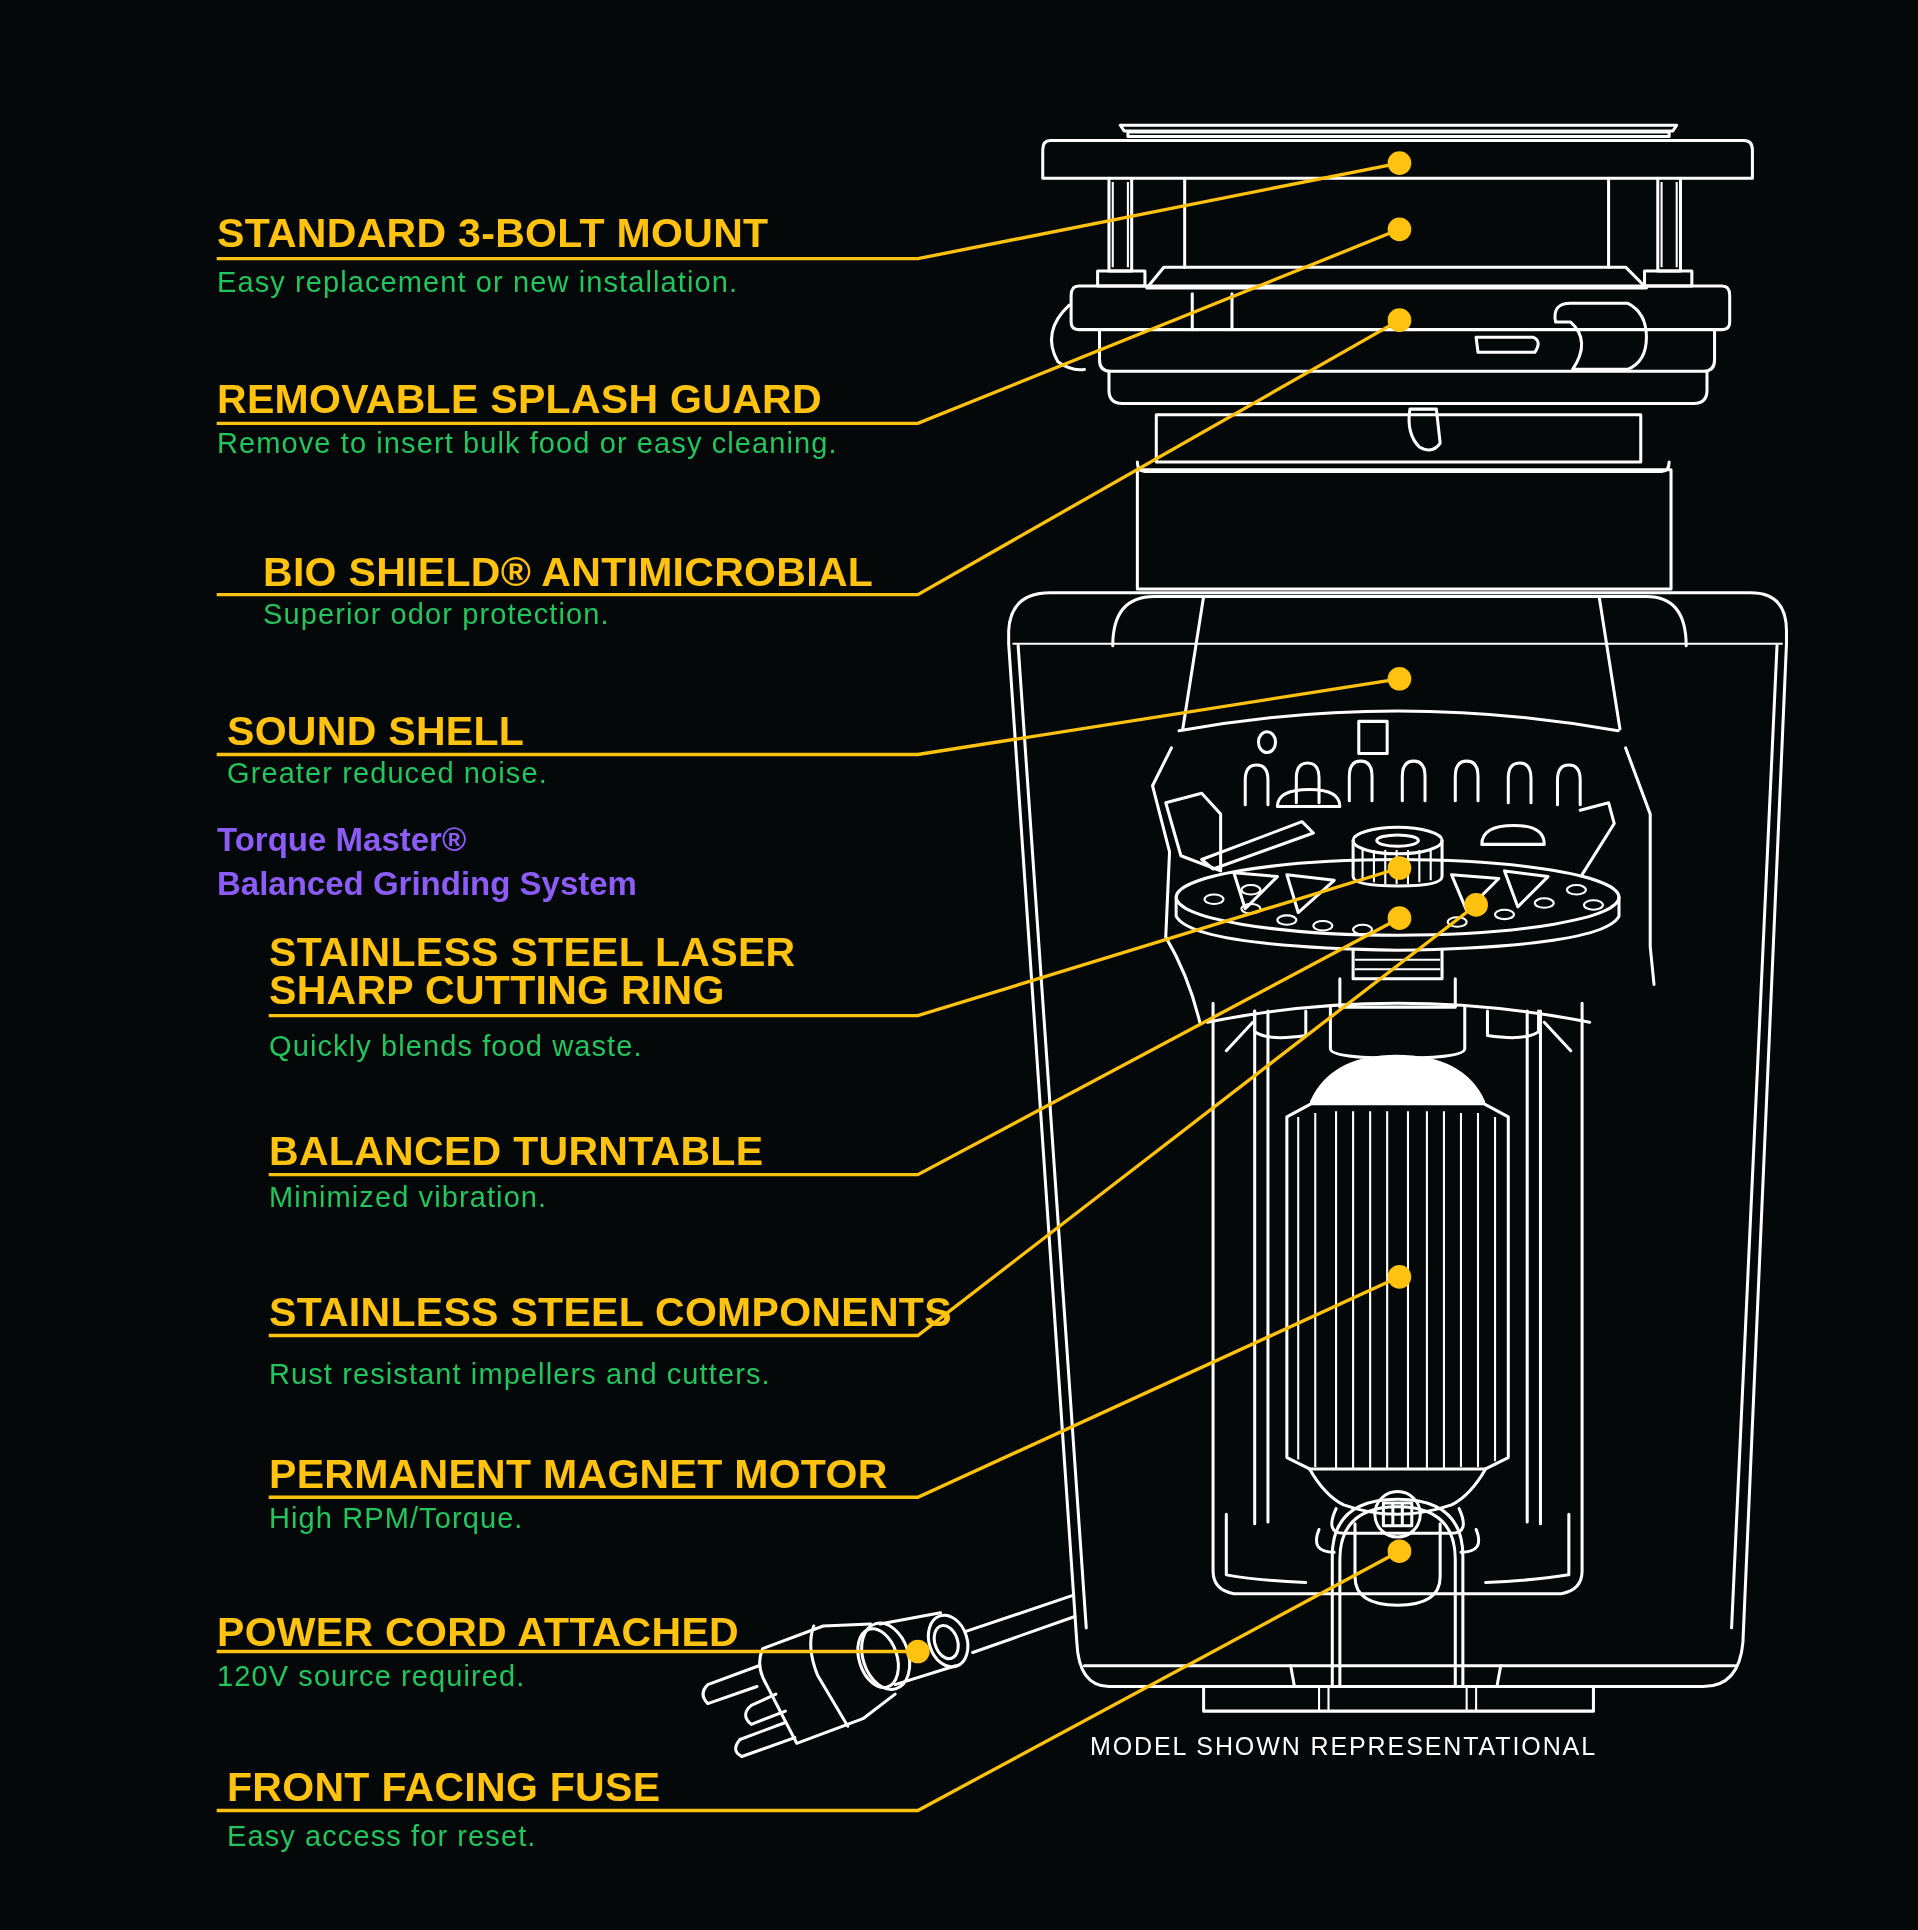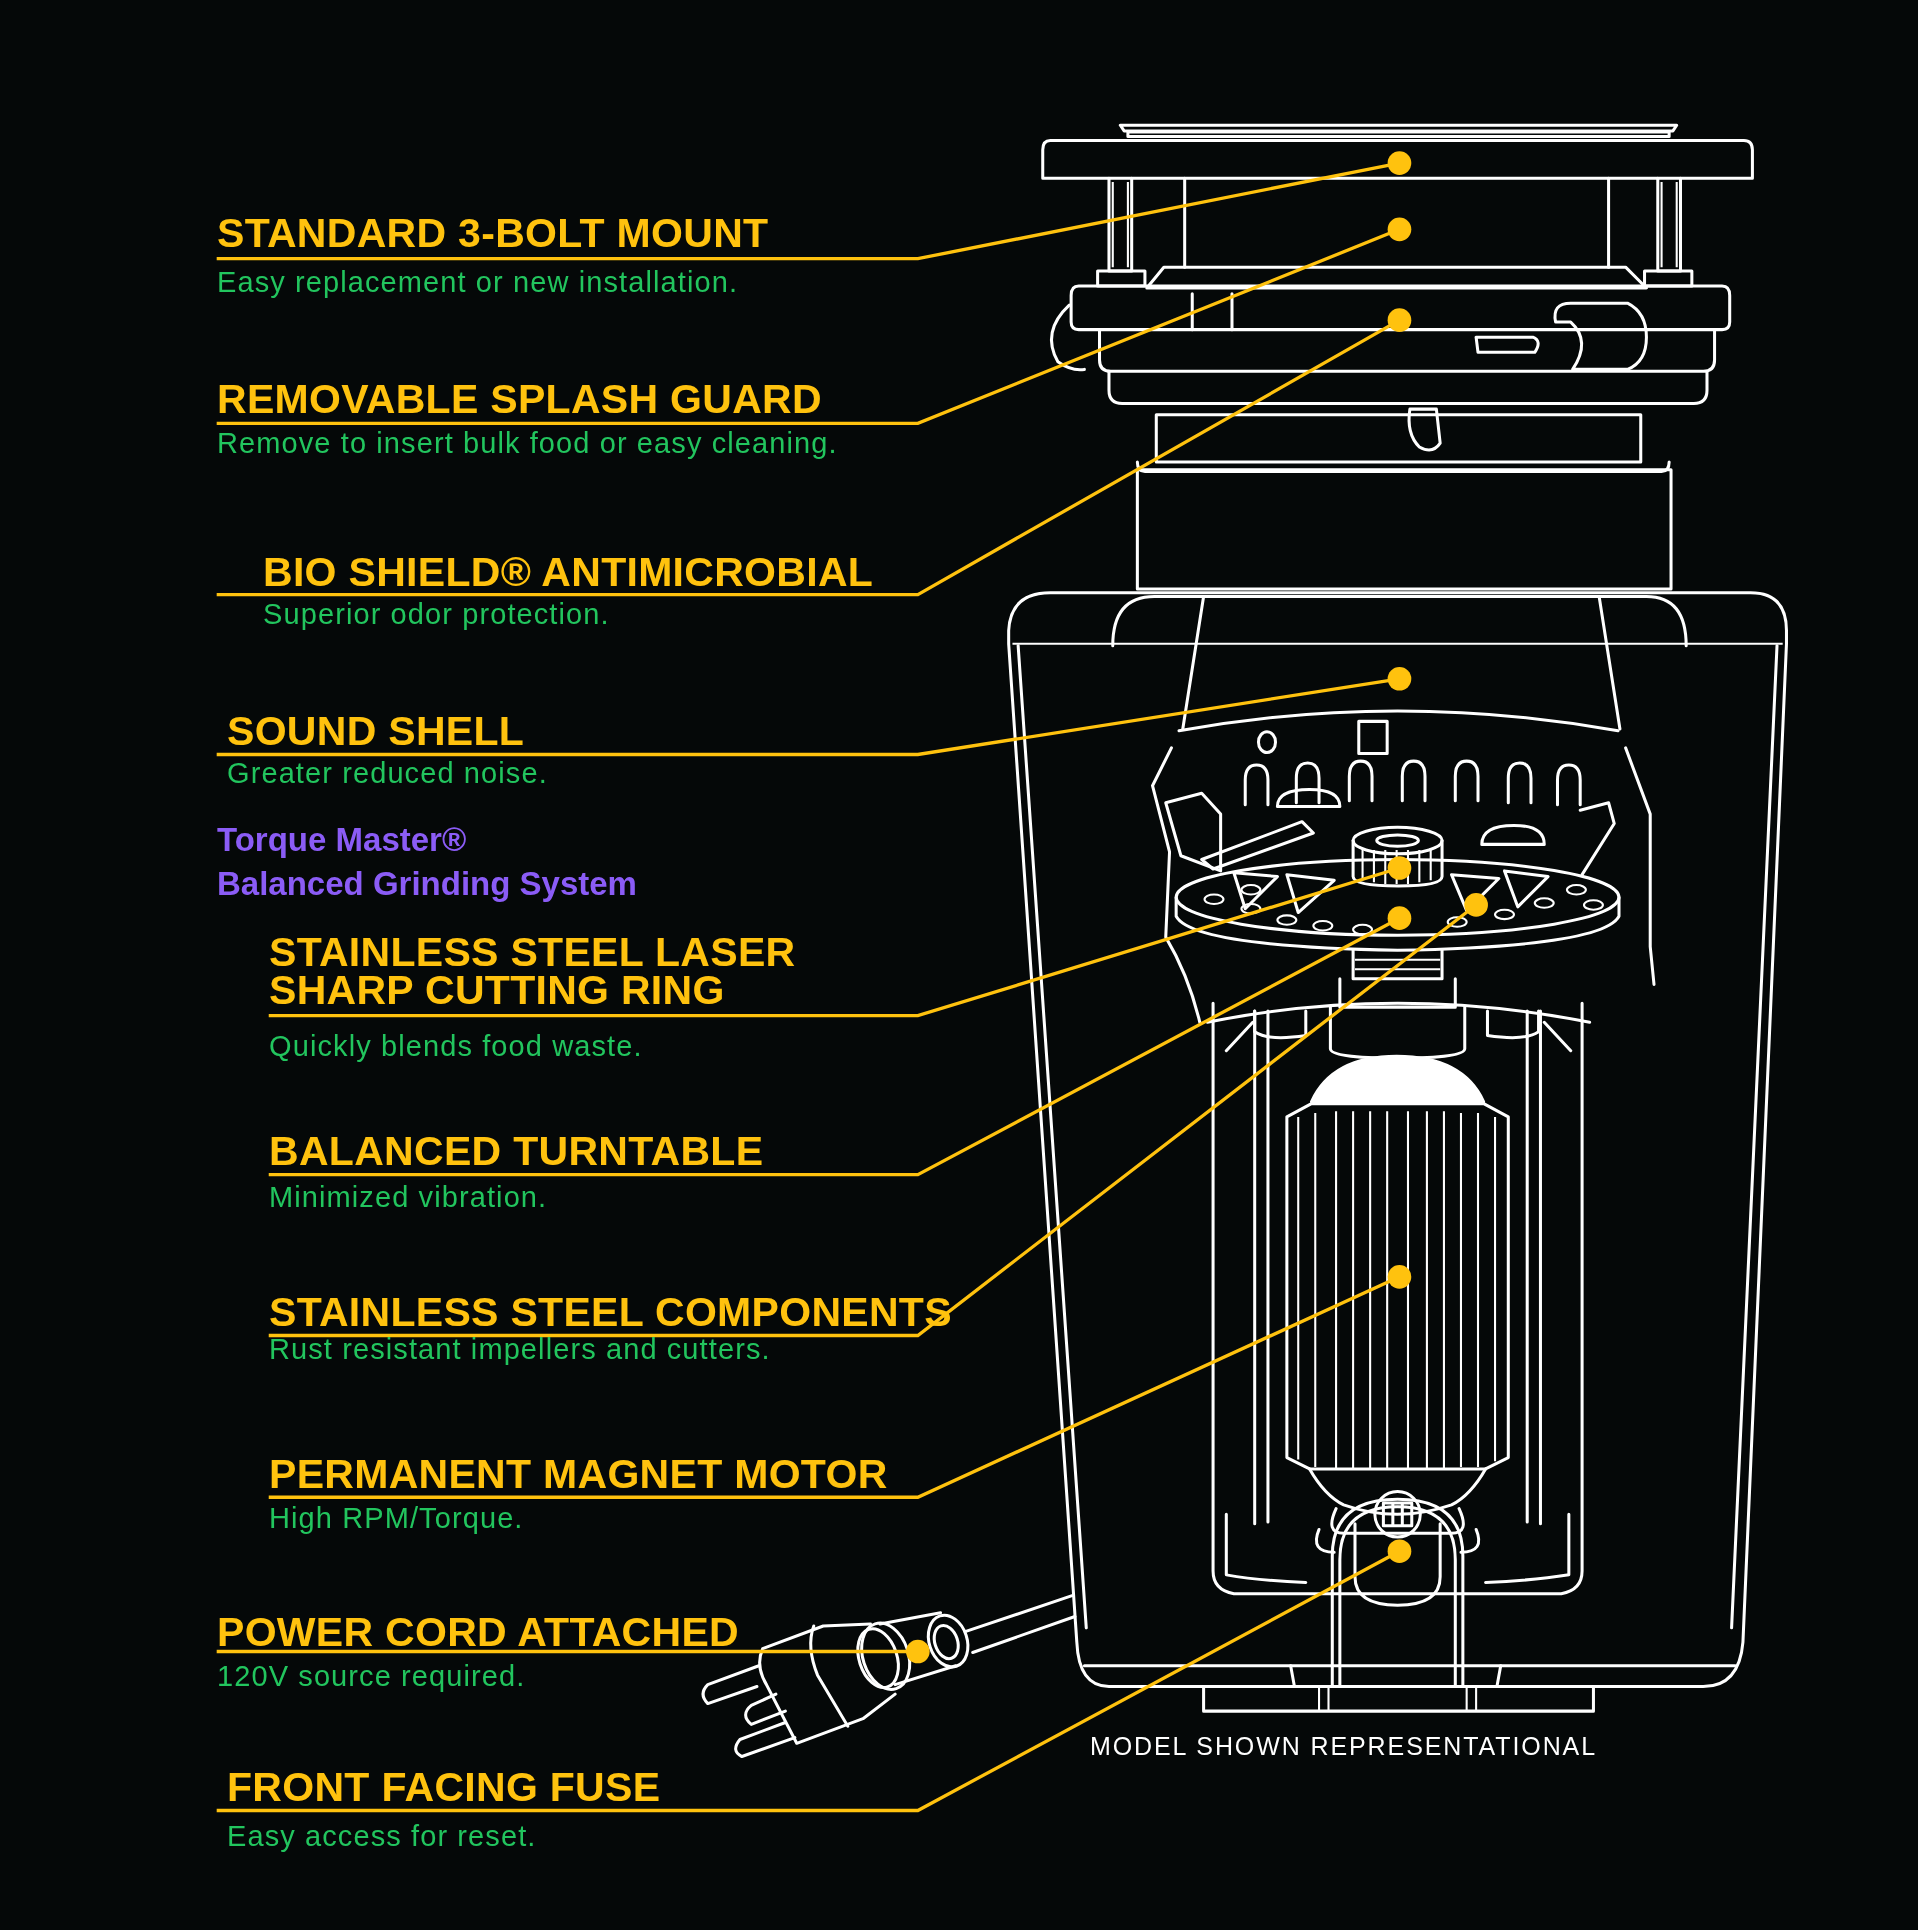--- a/index.html
+++ b/index.html
@@ -233,21 +233,21 @@
   <div class="desc" style="margin-top:20px;">Quickly blends food waste.</div>
 </div>
 
 <div class="label" style="left:269px; top:1132px;">
   <div class="heading">BALANCED TURNTABLE</div>
   <div class="desc" style="margin-top:9.5px;">Minimized vibration.</div>
 </div>
 
 <div class="label" style="left:269px; top:1293px;">
   <div class="heading">STAINLESS STEEL COMPONENTS</div>
-  <div class="desc" style="margin-top:1px;">Rust resistant impellers and cutters.</div>
+  <div class="desc" style="margin-top:26px;">Rust resistant impellers and cutters.</div>
 </div>
 
 <div class="label" style="left:269px; top:1455px;">
   <div class="heading">PERMANENT MAGNET MOTOR</div>
   <div class="desc" style="margin-top:7.6px;">High RPM/Torque.</div>
 </div>
 
 <div class="label" style="left:217px; top:1613px;">
   <div class="heading">POWER CORD ATTACHED</div>
   <div class="desc" style="margin-top:7.6px;">120V source required.</div>

